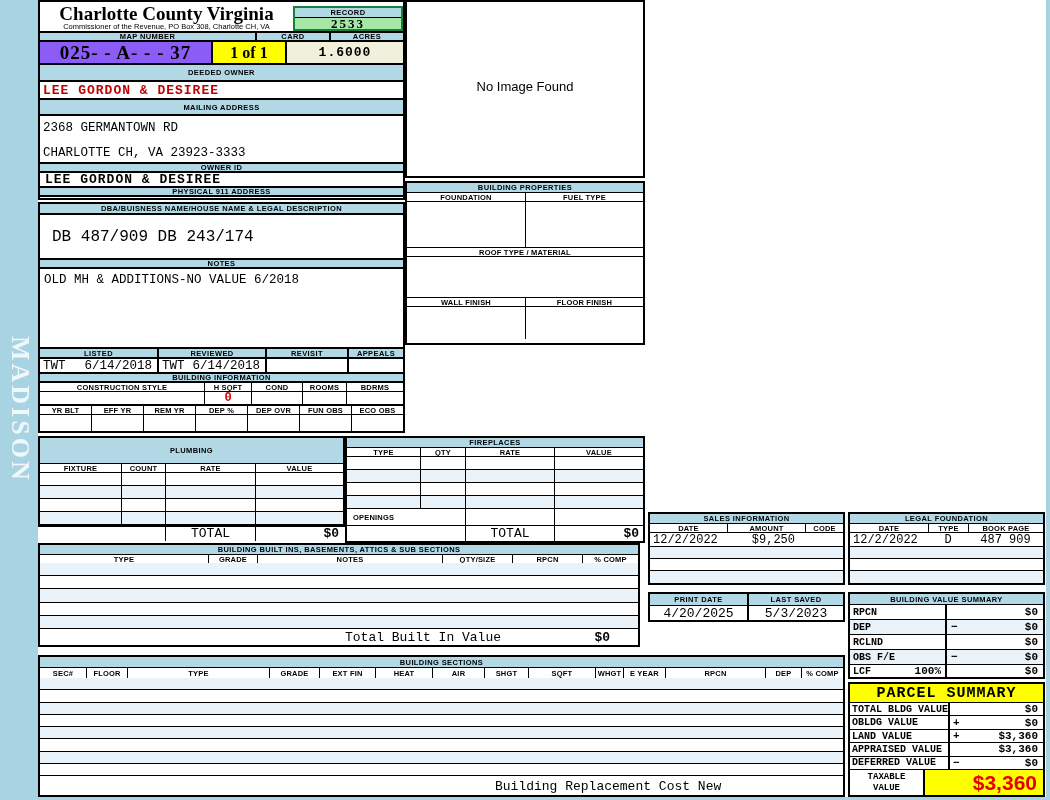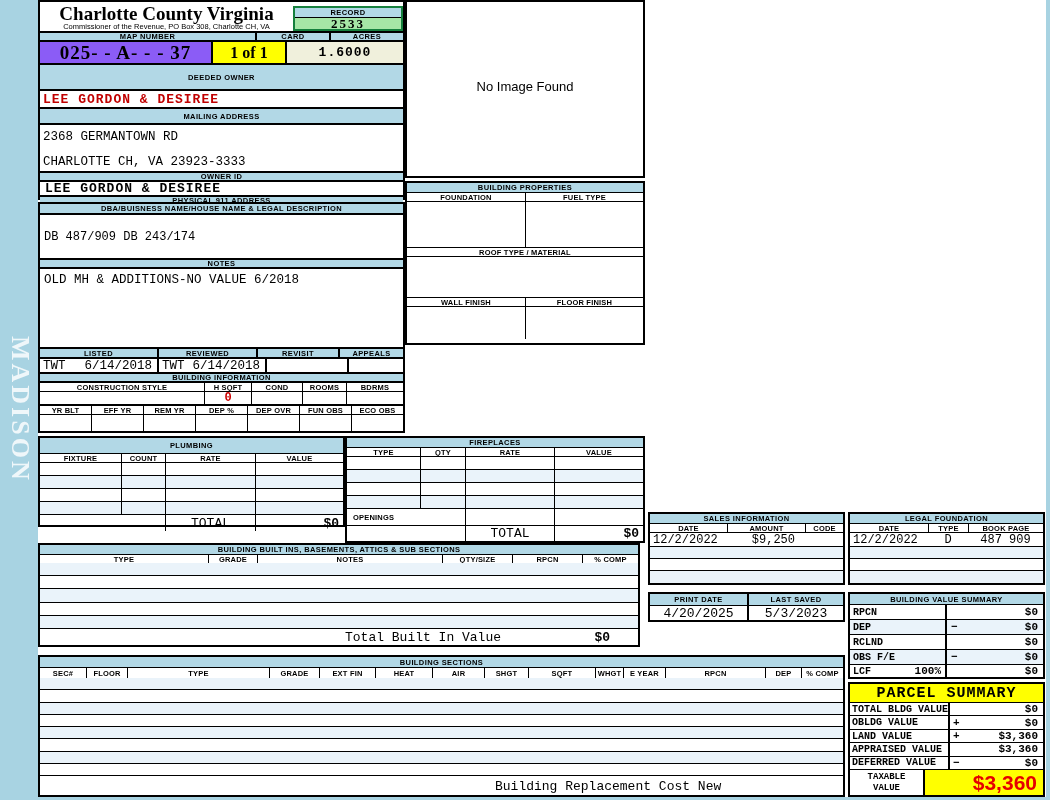--- a/index.html
+++ b/index.html
@@ -43,41 +43,41 @@
     <div class="fx b2t" style="height:9px">
       <div class="hb" style="width:215px">MAP NUMBER</div>
       <div class="hb b2l" style="width:74px">CARD</div>
       <div class="hb b2l" style="flex:1">ACRES</div>
     </div>
     <div class="fx b2t" style="height:23px">
       <div class="cen" style="width:171px;background:#8b5cf6;font:bold 19px 'Liberation Serif',serif;letter-spacing:1px">025- - A- - - 37</div>
       <div class="cen b2l" style="width:74px;background:#FFFF00;font:bold 16px 'Liberation Serif',serif">1 of 1</div>
       <div class="cen b2l m" style="flex:1;background:#F0F0DC;font-size:13px;font-weight:bold;letter-spacing:1px">1.6000</div>
     </div>
-    <div class="hb b2t" style="height:26px">DEEDED OWNER</div>
+    <div class="hb b2t" style="height:17px">DEEDED OWNER</div>
     <div class="vr m b2t" style="height:18px;padding-left:3px;font-size:13px;font-weight:bold;color:#C00000;letter-spacing:1px">LEE GORDON &amp; DESIREE</div>
     <div class="hb b2t" style="height:16px">MAILING ADDRESS</div>
     <div class="b2t m" style="height:48px;padding:5px 0 2px 3px;font-size:12.5px;display:flex;flex-direction:column;justify-content:space-between">
       <div>2368 GERMANTOWN RD</div>
       <div>CHARLOTTE CH, VA 23923-3333</div>
     </div>
     <div class="hb b2t" style="height:9px">OWNER ID</div>
     <div class="vr m b2t" style="height:15px;padding-left:5px;font-size:13px;font-weight:bold;letter-spacing:1px">LEE GORDON &amp; DESIREE</div>
     <div class="hb b2t" style="height:9px">PHYSICAL 911 ADDRESS</div>
     <div class="vr m b2t" style="height:18px;padding-left:3px;font-size:12px"></div>
   </div>
 
   <div class="p" style="left:38px;top:202px;width:367px;height:231px">
     <div class="hb" style="height:9px">DBA/BUISNESS NAME/HOUSE NAME &amp; LEGAL DESCRIPTION</div>
-    <div class="vr m b2t" style="height:45px;padding-left:4px;font-size:12px">DB 487/909 DB 243/174</div>
+    <div class="vr m b2t" style="height:45px;padding-left:12px;font-size:16px">DB 487/909 DB 243/174</div>
     <div class="hb b2t" style="height:9px">NOTES</div>
     <div class="m b2t" style="height:80px;padding:4px 0 0 4px;font-size:12.5px">OLD MH &amp; ADDITIONS-NO VALUE 6/2018</div>
     <div class="fx b2t" style="height:10px">
       <div class="hb" style="width:117px">LISTED</div>
-      <div class="hb b2l" style="width:99px">REVIEWED</div>
+      <div class="hb b2l" style="width:108px">REVIEWED</div>
       <div class="hb b2l" style="width:82px">REVISIT</div>
       <div class="hb b2l" style="flex:1">APPEALS</div>
     </div>
     <div class="fx b2t" style="height:15px">
       <div class="m fx" style="width:117px;font-size:12.5px;align-items:center;justify-content:space-between;padding:0 5px 0 3px">
         <span>TWT</span>
           <span>6/14/2018</span>
       </div>
       <div class="m fx b2l" style="width:108px;font-size:12.5px;align-items:center;justify-content:space-between;padding:0 5px 0 3px">
         <span>TWT</span>
@@ -115,21 +115,21 @@
       <div class="b1l" style="flex:1"></div>
       <div class="b1l" style="flex:1"></div>
       <div class="b1l" style="flex:1"></div>
       <div class="b1l" style="flex:1"></div>
       <div class="b1l" style="flex:1"></div>
       <div class="b1l" style="flex:1"></div>
     </div>
   </div>
 
   <div class="p" style="left:38px;top:436px;width:307px;height:91px">
-    <div class="hb" style="height:15px">PLUMBING</div>
+    <div class="hb" style="height:25px">PLUMBING</div>
     <div class="fx b1t" style="height:9px">
       <div class="ch" style="width:81px">FIXTURE</div>
       <div class="ch b1l" style="width:44px">COUNT</div>
       <div class="ch b1l" style="width:90px">RATE</div>
       <div class="ch b1l" style="flex:1">VALUE</div>
     </div>
     <div class="fx b1t" style="height:13px">
         <div style="width:81px"></div>
         <div class="b1l" style="width:44px"></div>
         <div class="b1l" style="width:90px"></div>

